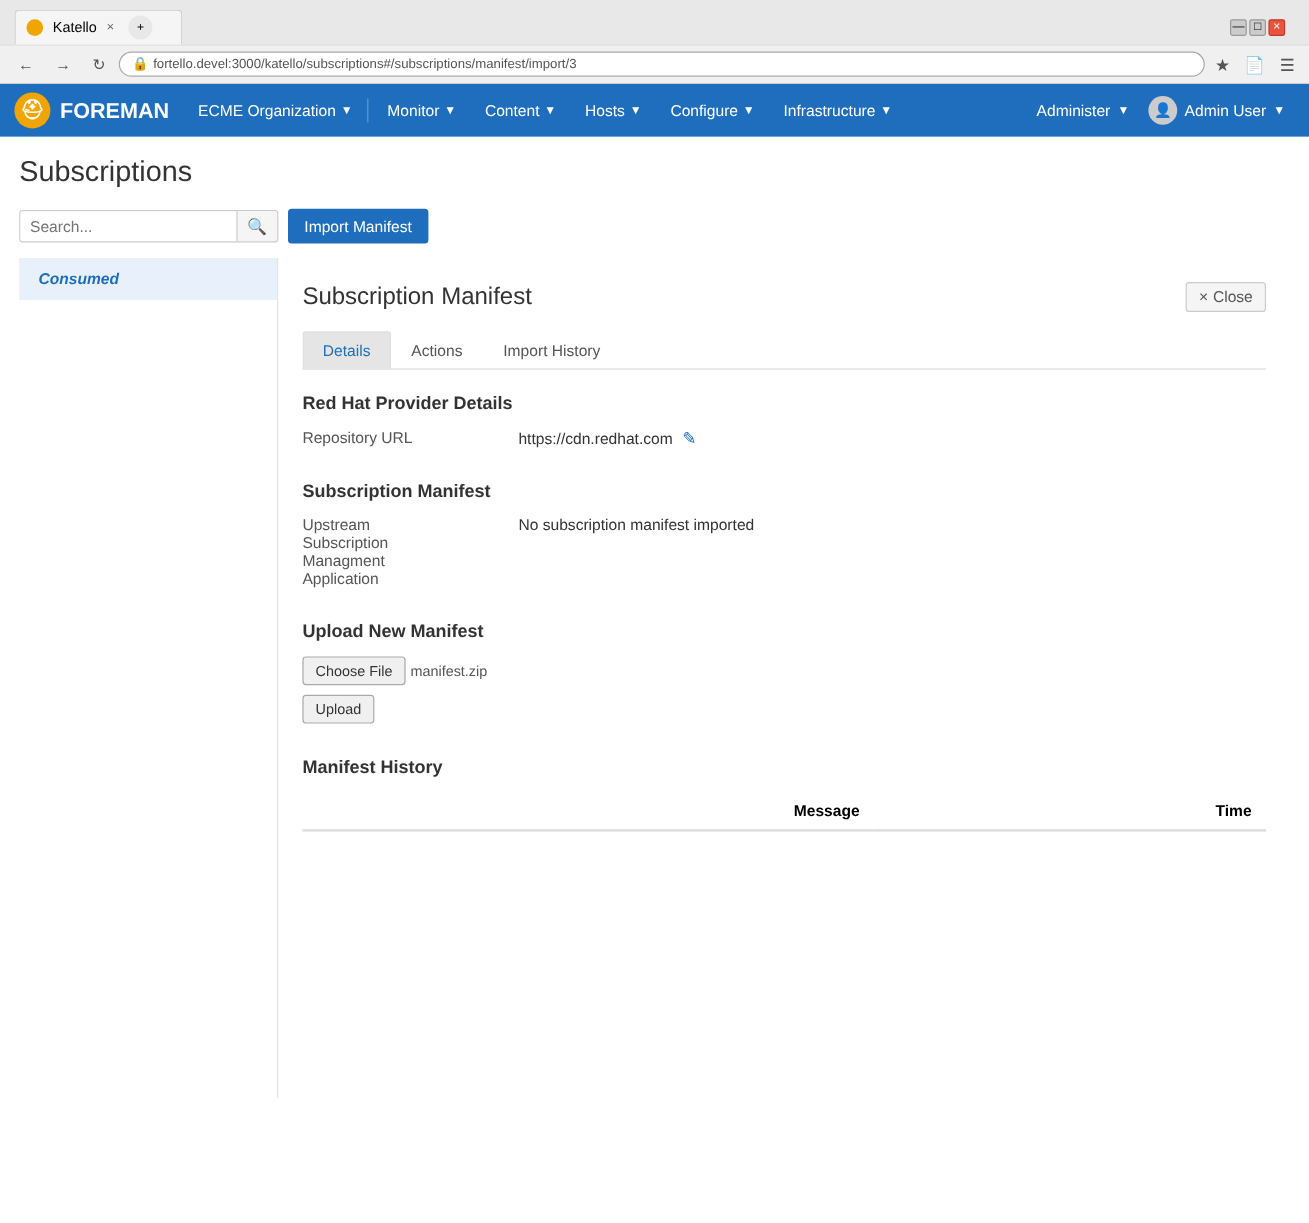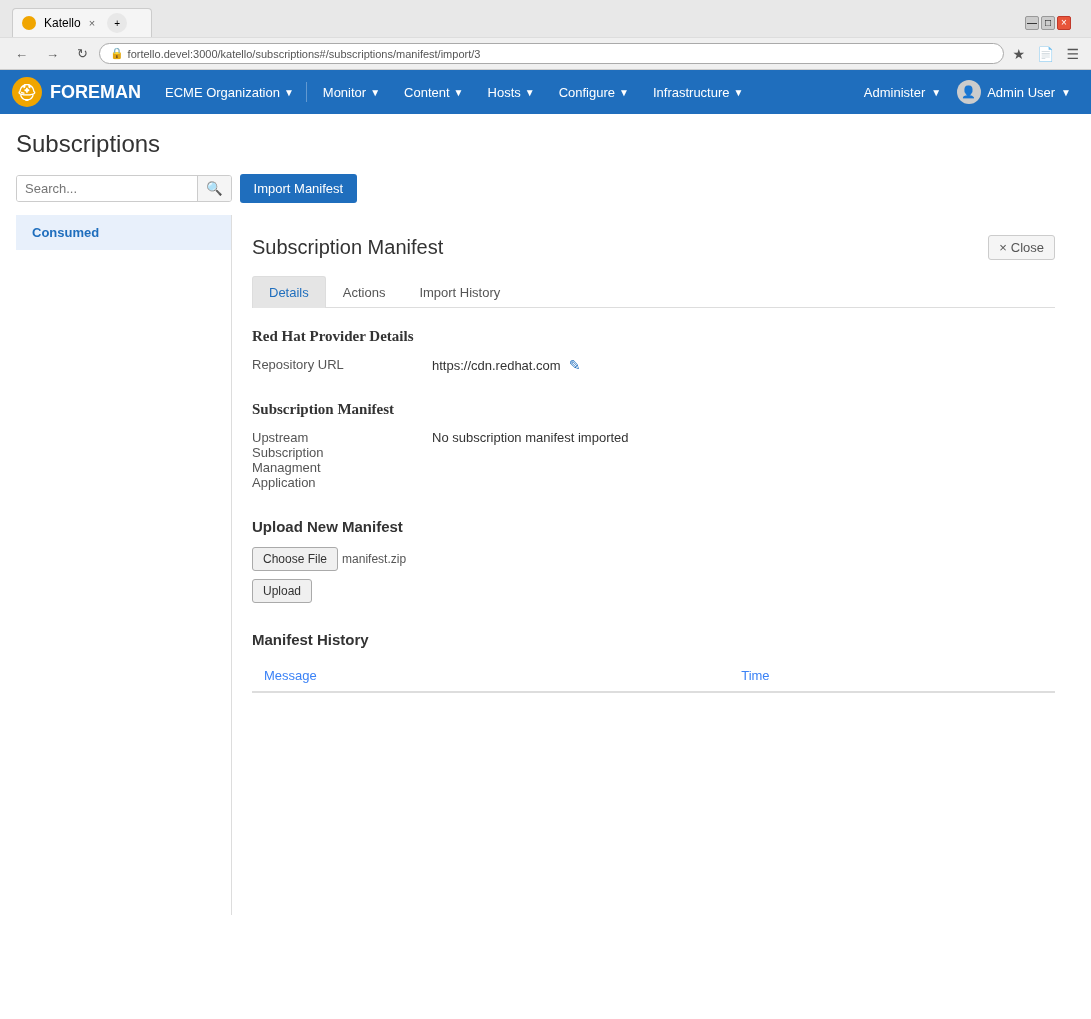--- a/index.html
+++ b/index.html
@@ -40,53 +40,53 @@
     .search-box { display: flex; align-items: center; border: 1px solid #ccc; border-radius: 3px; overflow: hidden; }
     .search-input { border: none; outline: none; padding: 5px 8px; font-size: 13px; width: 180px; }
     .search-btn { background: #f5f5f5; border: none; border-left: 1px solid #ccc; padding: 5px 8px; cursor: pointer; color: #555; }
     .showing-text { font-size: 13px; color: #555; flex: 1; margin-left: 8px; }
     .manage-manifest-btn { background: #1f6ebd; color: #fff; border: none; padding: 7px 14px; border-radius: 3px; font-size: 13px; cursor: pointer; }
 
     
     .main-layout { display: flex; gap: 0; }
     .sidebar { width: 216px; border-right: 1px solid #ddd; padding: 0; min-height: 700px; }
     .sidebar-item { padding: 10px 16px; font-size: 13px; color: #333; cursor: pointer; }
-    .sidebar-item.active { background: #e8f0fb; color: #1f6ebd; font-weight: bold; }
+    .sidebar-item.active { background: #e8f0fb; color: #1f6ebd; font-weight: bold; font-style: italic; }
 
     
     .modal-panel { flex: 1; padding: 20px; background: #fff; }
     .modal-header { display: flex; align-items: center; justify-content: space-between; margin-bottom: 16px; }
     .modal-title { font-size: 20px; color: #333; font-weight: normal; }
     .close-btn { background: #f5f5f5; border: 1px solid #ccc; padding: 4px 10px; border-radius: 3px; cursor: pointer; font-size: 13px; color: #555; display: flex; align-items: center; gap: 4px; }
 
     
     .tabs { display: flex; border-bottom: 1px solid #ddd; margin-bottom: 20px; }
     .tab { padding: 8px 16px; font-size: 13px; color: #555; cursor: pointer; border: 1px solid transparent; border-bottom: none; margin-bottom: -1px; }
     .tab.active { border-color: #ddd; border-bottom-color: #fff; color: #1f6ebd; background: #e5e5e5; border-radius: 3px 3px 0 0; }
 
     
     .section { margin-bottom: 28px; }
-    .section-title { font-size: 15px; color: #333; font-weight: bold; margin-bottom: 12px; font-family: Liberation Serif, serif; }
+    .section-title { font-size: 15px; color: #333; font-weight: bold; margin-bottom: 12px; }
     .detail-row { display: flex; align-items: flex-start; margin-bottom: 8px; }
     .detail-label { width: 180px; color: #555; font-size: 13px; flex-shrink: 0; }
     .detail-value { color: #333; font-size: 13px; display: flex; align-items: center; gap: 8px; }
     .edit-icon { color: #1f6ebd; cursor: pointer; font-size: 14px; }
 
     
     .upload-section { margin-bottom: 28px; }
     .upload-title { font-size: 15px; color: #333; font-weight: bold; margin-bottom: 12px; }
     .file-input-row { display: flex; align-items: center; gap: 4px; margin-bottom: 8px; }
     .choose-file-btn { border: 1px solid #aaa; background: #f0f0f0; padding: 4px 10px; border-radius: 3px; cursor: pointer; font-size: 12px; color: #333; }
     .file-name { font-size: 12px; color: #555; }
     .upload-btn { border: 1px solid #aaa; background: #f0f0f0; padding: 4px 10px; border-radius: 3px; cursor: pointer; font-size: 12px; color: #333; }
 
     
     .history-title { font-size: 15px; color: #333; font-weight: bold; margin-bottom: 12px; }
     .history-table { width: 100%; border-collapse: collapse; }
-    .history-table th { text-align: left; padding: 8px 12px; border-bottom: 2px solid #ddd; font-size: 13px; color: #3b82f6; font-weight: normal; }
+    .history-table th { text-align: right; padding: 8px 12px; border-bottom: 2px solid #ddd; font-size: 13px; color: #000000; font-weight: bold; }
 
     .dropdown-arrow { font-size: 10px; }
     .separator { width: 1px; height: 20px; background: rgba(255,255,255,0.3); margin: 0 4px; }
   </style>
 </head>
 <body>
 
 <div class="browser-chrome">
   <div class="browser-tabbar">
     <div style="display:flex; align-items:center; justify-content:space-between; width:100%; padding: 4px 4px 0 4px;">

